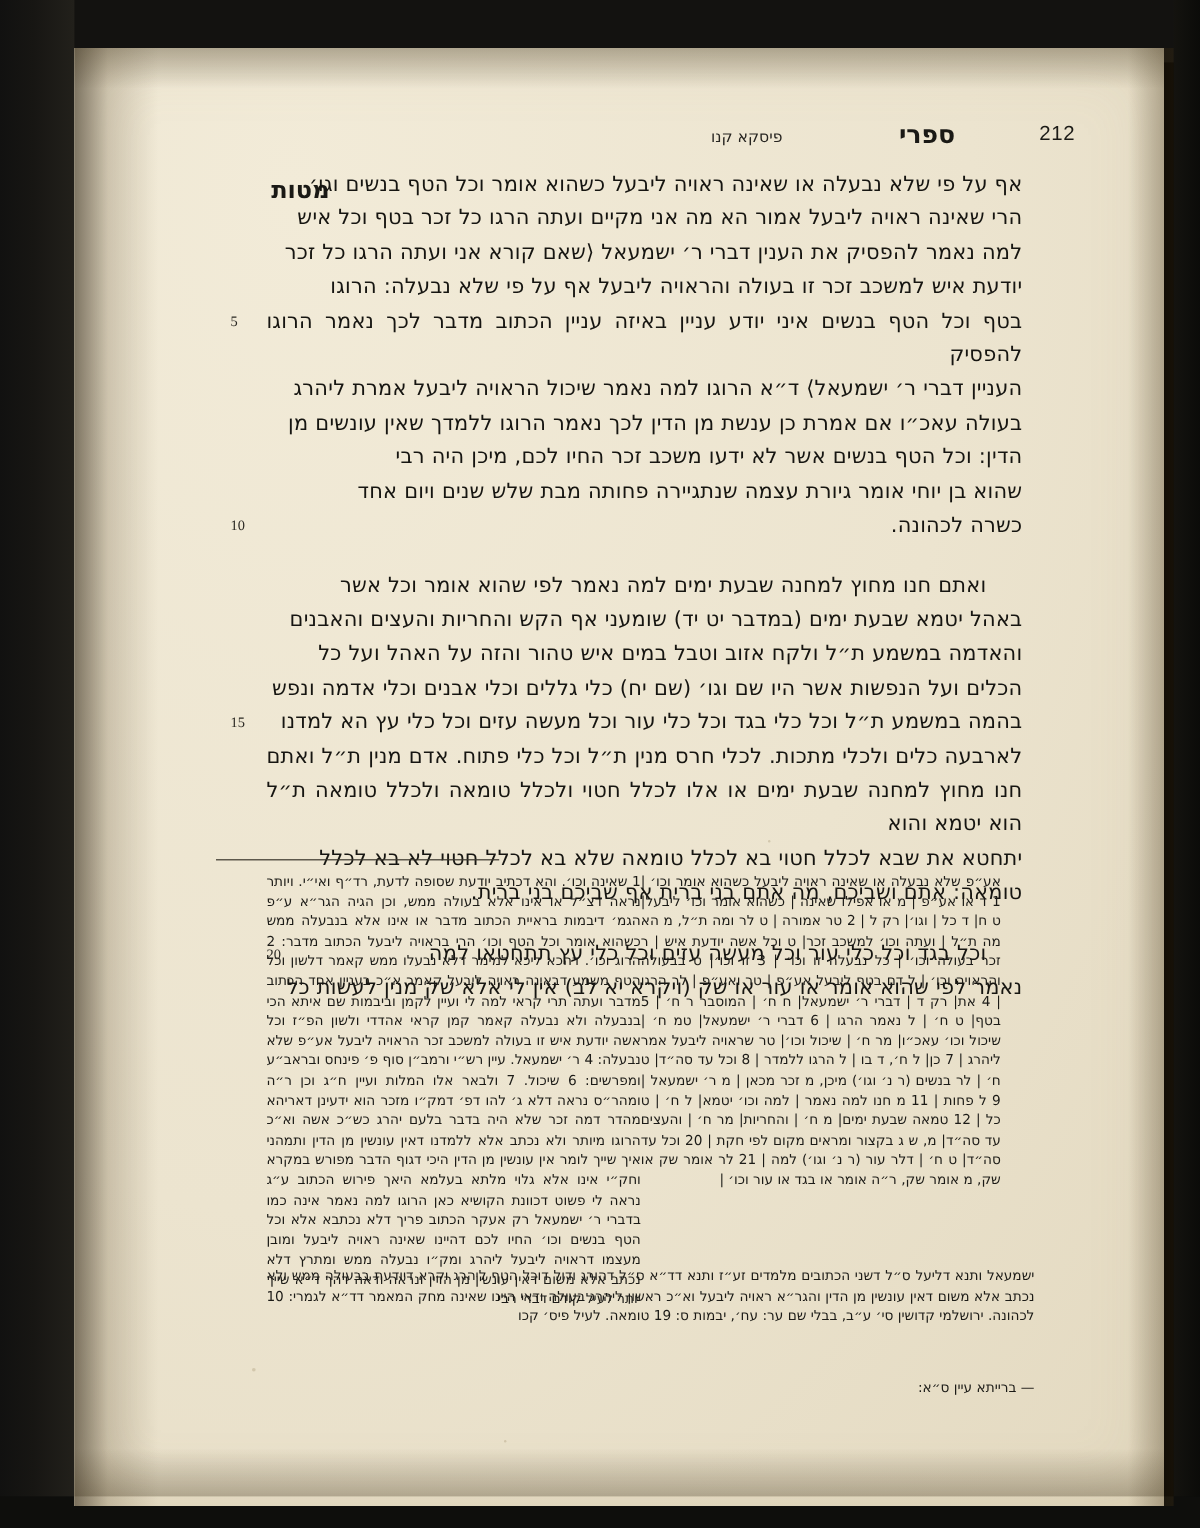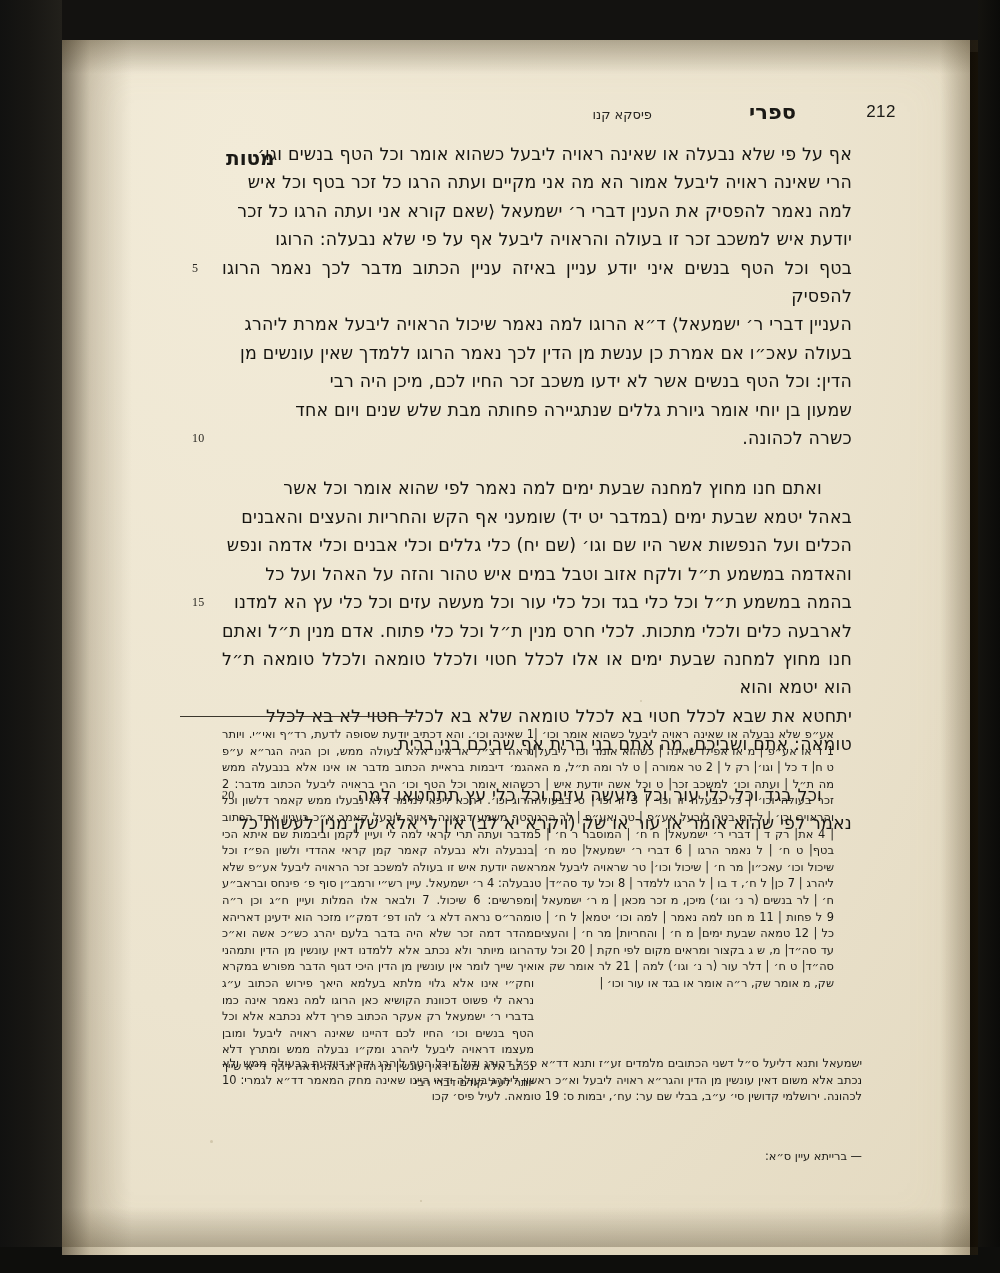--- a/index.html
+++ b/index.html
@@ -254,32 +254,32 @@
         <p>הרי שאינה ראויה ליבעל אמור הא מה אני מקיים ועתה הרגו כל זכר בטף וכל איש</p>
         <p>למה נאמר להפסיק את הענין דברי ר׳ ישמעאל ⟨שאם קורא אני ועתה הרגו כל זכר</p>
         <p>יודעת איש למשכב זכר זו בעולה והראויה ליבעל אף על פי שלא נבעלה: הרוגו</p>
         <p style="position:relative">
           <span class="linenum">5</span>
           <span>בטף וכל הטף בנשים איני יודע עניין באיזה עניין הכתוב מדבר לכך נאמר הרוגו להפסיק</span>
         </p>
         <p>העניין דברי ר׳ ישמעאל⟩ ד״א הרוגו למה נאמר שיכול הראויה ליבעל אמרת ליהרג</p>
         <p>בעולה עאכ״ו אם אמרת כן ענשת מן הדין לכך נאמר הרוגו ללמדך שאין עונשים מן</p>
         <p>הדין: וכל הטף בנשים אשר לא ידעו משכב זכר החיו לכם, מיכן היה רבי</p>
-        <p>שמעון בן יוחי אומר גיורת גללים שנתגיירה פחותה מבת שלש שנים ויום אחד</p>
+        <p>שהוא בן יוחי אומר גיורת עצמה שנתגיירה פחותה מבת שלש שנים ויום אחד</p>
         <p style="position:relative">
           <span class="linenum">10</span>
           <span>כשרה לכהונה.</span>
         </p>
 
         <div class="para-gap"></div>
 
         <p class="indent-start">ואתם חנו מחוץ למחנה שבעת ימים למה נאמר לפי שהוא אומר וכל אשר</p>
         <p>באהל יטמא שבעת ימים (במדבר יט יד) שומעני אף הקש והחריות והעצים והאבנים</p>
+        <p>והאדמה במשמע ת״ל ולקח אזוב וטבל במים איש טהור והזה על האהל ועל כל</p>
         <p>הכלים ועל הנפשות אשר היו שם וגו׳ (שם יח) כלי גללים וכלי אבנים וכלי אדמה ונפש</p>
-        <p>והאדמה במשמע ת״ל ולקח אזוב וטבל במים איש טהור והזה על האהל ועל כל</p>
         <p style="position:relative">
           <span class="linenum">15</span>
           <span>בהמה במשמע ת״ל וכל כלי בגד וכל כלי עור וכל מעשה עזים וכל כלי עץ הא למדנו</span>
         </p>
         <p>לארבעה כלים ולכלי מתכות. לכלי חרס מנין ת״ל וכל כלי פתוח. אדם מנין ת״ל ואתם</p>
         <p>חנו מחוץ למחנה שבעת ימים או אלו לכלל חטוי ולכלל טומאה ולכלל טומאה ת״ל הוא יטמא והוא</p>
         <p>יתחטא את שבא לכלל חטוי בא לכלל טומאה שלא בא לכלל חטוי לא בא לכלל</p>
         <p>טומאה: אתם ושביכם, מה אתם בני ברית אף שביכם בני ברית.</p>
 
         <div class="para-gap"></div>

